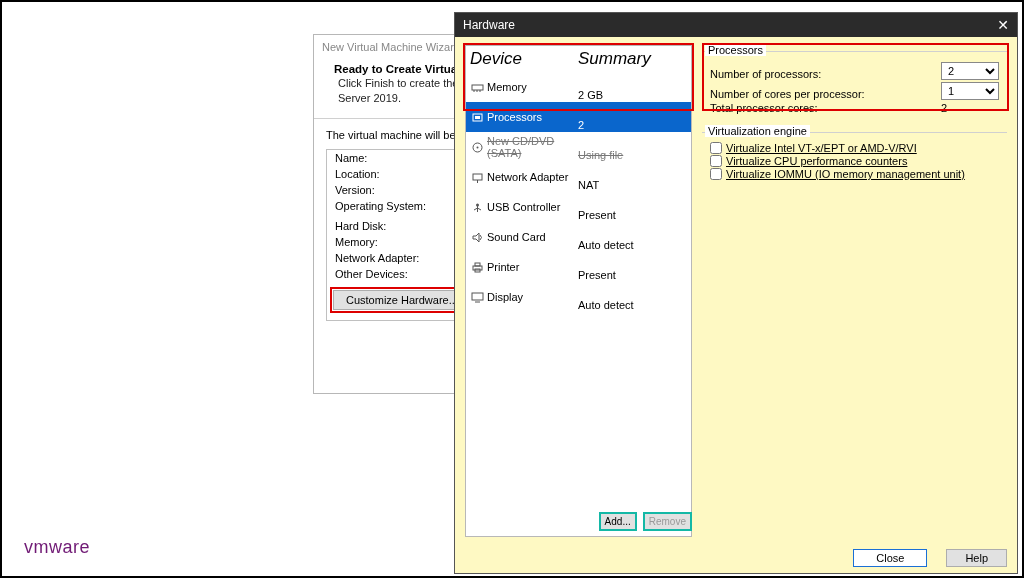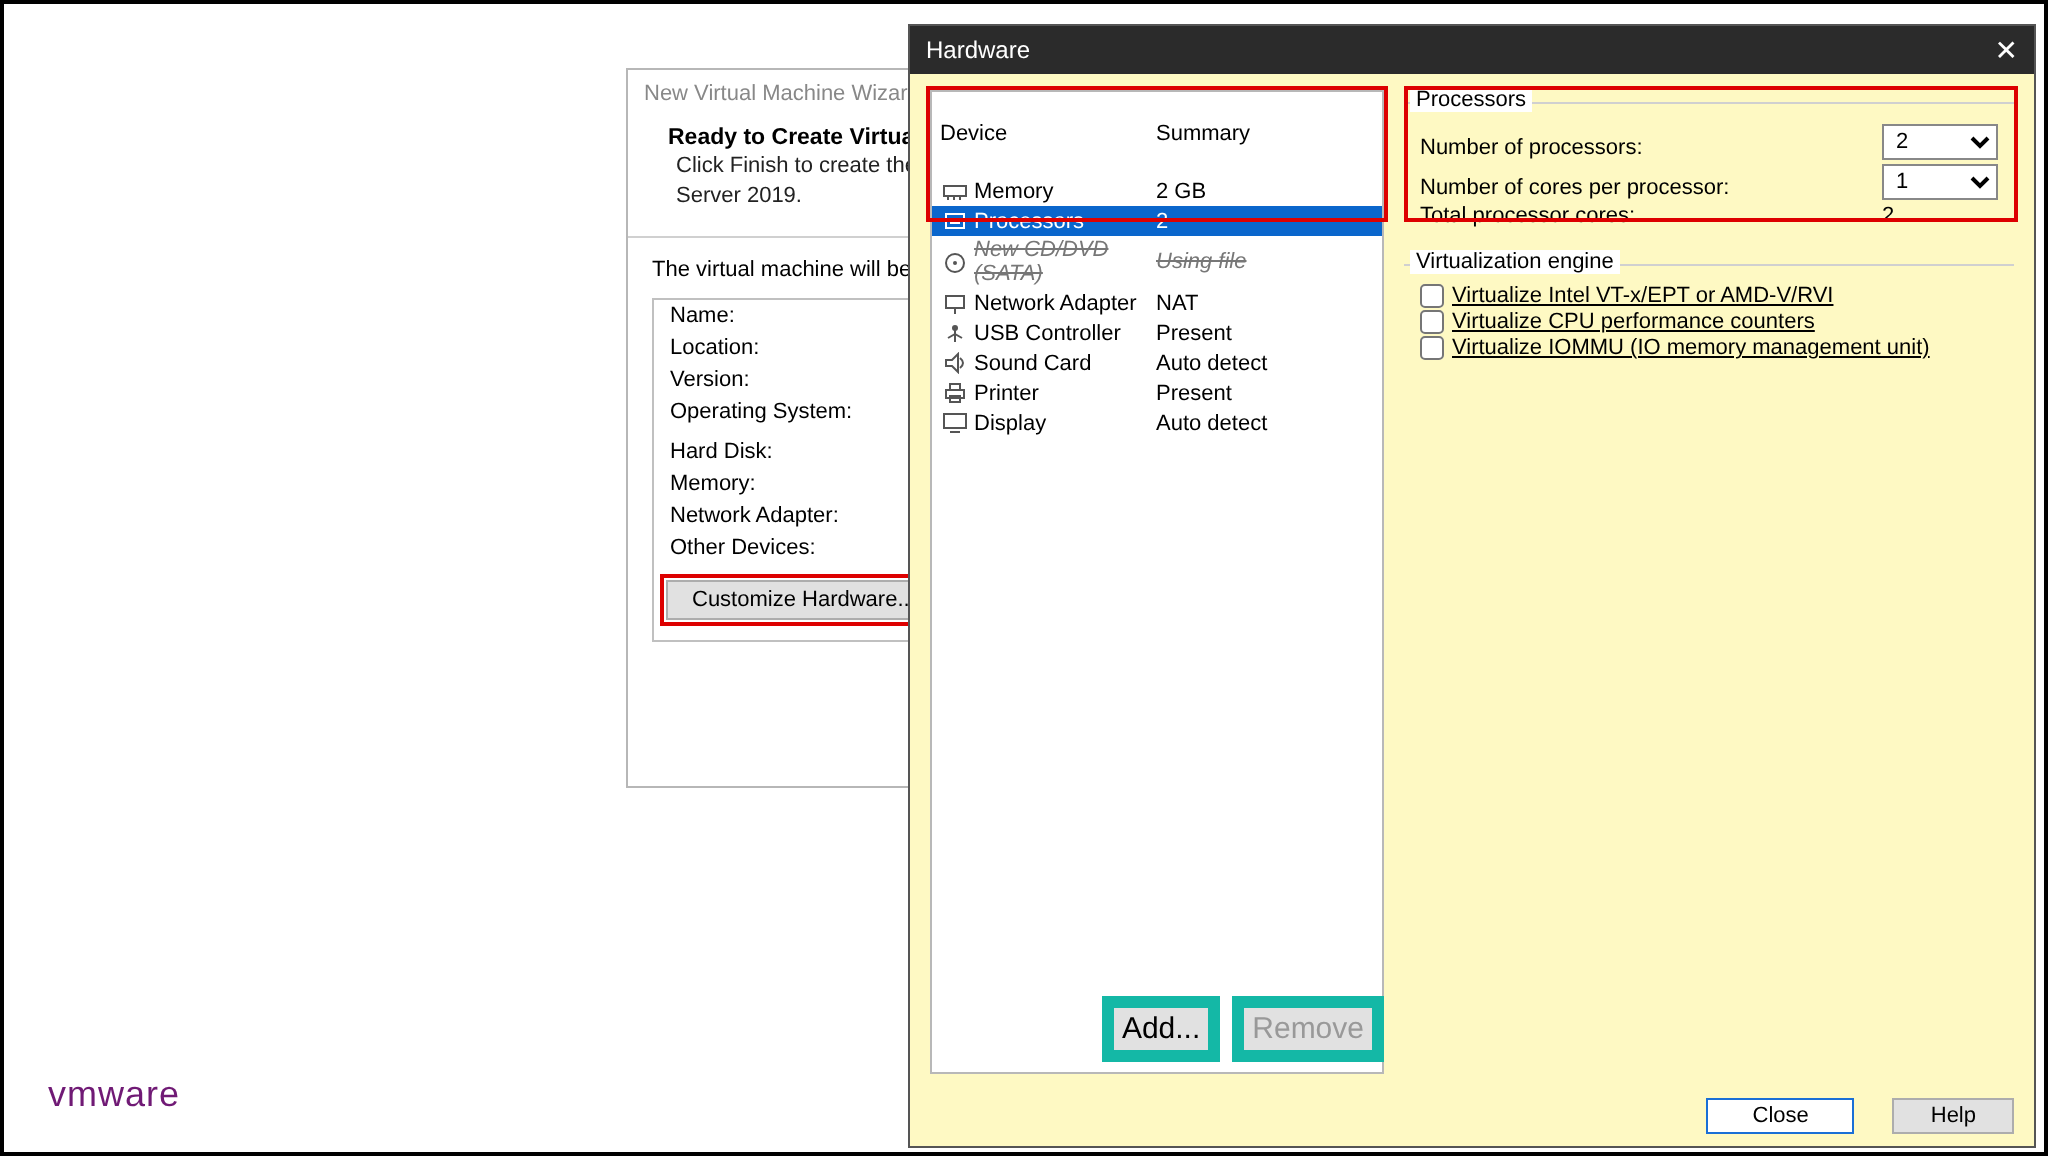--- a/index.html
+++ b/index.html
@@ -21,42 +21,42 @@
 .customize-btn { display: inline-block; border: 1px solid #adadad; background: #e1e1e1; padding: 3px 12px; font-size: 11px; margin: 8px 0 0 6px; }
 .red-box { outline: 2px solid #d00; outline-offset: 1px; }
 
 .hw-window { position: absolute; left: 452px; top: 10px; width: 564px; height: 562px; background: #fef9c3; border: 1px solid #555; }
 .hw-titlebar { height: 24px; background: #2b2b2b; color: #fff; display: flex; align-items: center; justify-content: space-between; padding: 0 8px; font-size: 12px; }
 .hw-close { color: #fff; font-size: 14px; cursor: default; line-height: 1; }
 .hw-body { display: flex; flex-direction: row; padding: 8px 10px 0 10px; height: 500px; }
 .hw-left { width: 227px; border: 1px solid #b8b8b8; background: #fff; }
 .hw-right { flex: 1; padding-left: 10px; display: flex; flex-direction: column; }
 
-.device-header { display: flex; font-size: 11px; background: #fff; padding: 15px 4px; }
+.device-header { display: flex; font-size: 17px; background: #fff; padding: 3px 4px; font-style: italic; }
 .device-header span.col-device { width: 108px; }
 .device-header span.col-summary { flex: 1; }
 .device-list { font-size: 11px; }
 .device-row { display: flex; align-items: center; padding: 1px 4px; }
 .device-row.selected { background: #0a66cc; color: #fff; }
-.device-row.strike { text-decoration: line-through; color: #777; font-style: italic; }
+.device-row.strike { text-decoration: line-through; color: #777; }
 .dev-icon { width: 15px; height: 13px; margin-right: 2px; display: inline-flex; align-items: center; justify-content: center; }
 .dev-icon svg { width: 13px; height: 11px; }
 .dev-name { width: 91px; }
-.dev-sum { flex: 1; }
+.dev-sum { flex: 1; margin-top: 16px; }
 
 .group-box { position: relative; font-size: 11px; padding: 8px 8px 8px 8px; margin-bottom: 8px; border-top: 1px solid #d0d0d0; }
 .group-box .legend { position: absolute; top: -8px; left: 3px; background: #fff; padding: 0 3px; font-size: 11px; }
 .form-row { display: flex; align-items: flex-end; margin: 2px 0; }
 .form-row label { flex: 1; }
 .form-select { width: 58px; border: 1px solid #888; font-size: 11px; padding: 0 2px; height: 18px; background: #fff; }
 .chk-row { display: flex; align-items: center; margin: 1px 0; font-size: 11px; text-decoration: underline; }
 .chk-row input { margin-right: 4px; width: 12px; height: 12px; }
 
 .hw-left-foot { position: absolute; left: 10px; width: 227px; bottom: 36px; display: flex; justify-content: flex-end; gap: 6px; padding: 6px 0; }
-.btn-small { border: 6px solid #14b8a6; background: #e1e1e1; padding: 2px 4px; font-size: 15px; }
+.btn-small { border: 2px solid #14b8a6; background: #e1e1e1; padding: 2px 4px; font-size: 10px; }
 .btn-small.disabled { color: #999; }
 
 .hw-footer { position: absolute; bottom: 6px; right: 10px; display: flex; gap: 19px; }
 .btn-main { border: 1px solid #1a6fd6; background: #fff; color: #000; padding: 2px 22px; font-size: 11px; }
 .btn-plain { border: 1px solid #adadad; background: #e1e1e1; padding: 2px 18px; font-size: 11px; }
 
 .red-box2 { position: absolute; border: 2px solid #d00; pointer-events: none; }
 .rb-left { left: 8px; top: 30px; width: 231px; height: 68px; }
 .rb-right { left: 247px; top: 30px; width: 307px; height: 68px; }
 </style>

